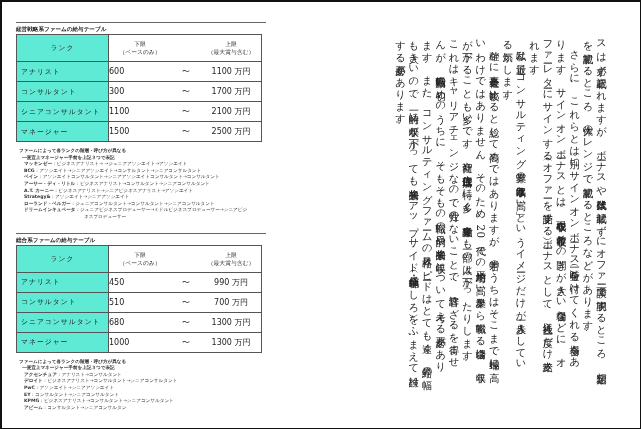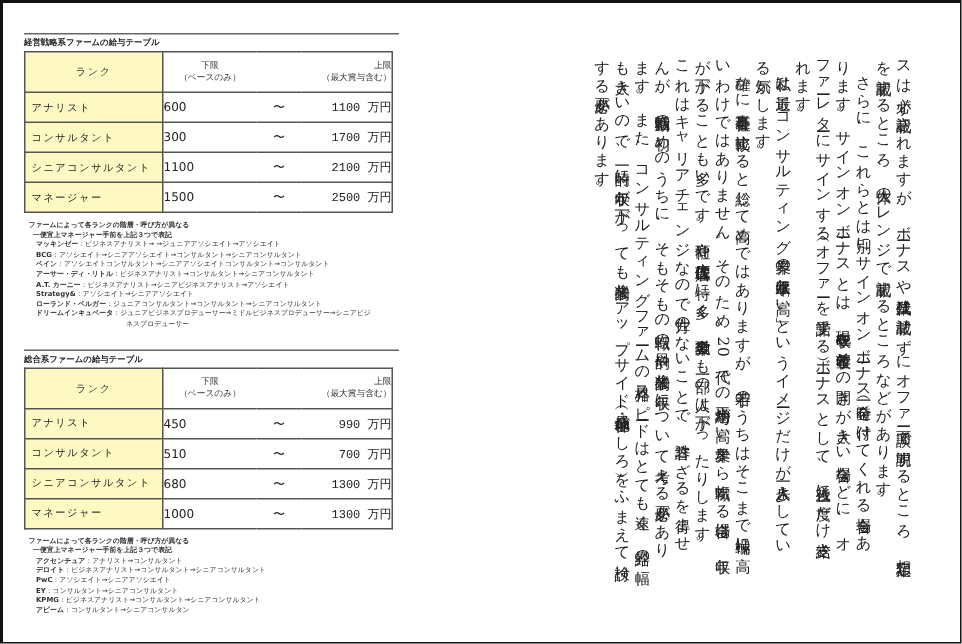--- a/index.html
+++ b/index.html
@@ -19,25 +19,25 @@
     font-size: 5.6px; font-weight: bold; border-top: 1px solid #666;
     padding-top: 2px; height: 8px; line-height: 8px; white-space: nowrap;
   }
   table.sal {
     border-collapse: collapse; width: 246px; font-size: 8px; margin-top: 1px;
   }
   table.sal td, table.sal th {
     border: 1px solid #555; padding: 0; height: 19px; font-weight: normal;
   }
   table.sal th { height: 26px; font-size: 5.8px; line-height: 8px; color: #333; }
-  table.sal .rank { width: 87px; background: #fef9c3; text-align: left; padding-left: 4px; font-size: 6.8px; letter-spacing: 1px; }
+  table.sal .rank { width: 87px; background: #5eead4; text-align: left; padding-left: 4px; font-size: 6.8px; letter-spacing: 1px; }
   table.sal th.rank { text-align: center; padding-left: 0; }
   table.sal .low { width: 62px; border-right: none; }
   table.sal .tilde { width: 30px; text-align: center; border-left: none; border-right: none; }
-  table.sal .high { text-align: right; border-left: none; font-family: Liberation Mono, monospace; }
+  table.sal .high { text-align: center; border-left: none; }
   .notes { font-size: 4.6px; line-height: 6.6px; margin-top: 6px; padding-left: 3px; color: #333; }
   .notes .lead { font-weight: bold; }
   .notes .sub { font-weight: bold; padding-left: 3px; }
   .notes .firm { padding-left: 5px; white-space: nowrap; }
   .notes .firm b { font-weight: bold; }
   .notes .cont { padding-left: 65px; }
 
   .right-page {
     position: absolute; left: 318px; top: 33px; width: 290px; height: 340px;
     writing-mode: vertical-rl; font-family: "DejaVu Serif", serif;

